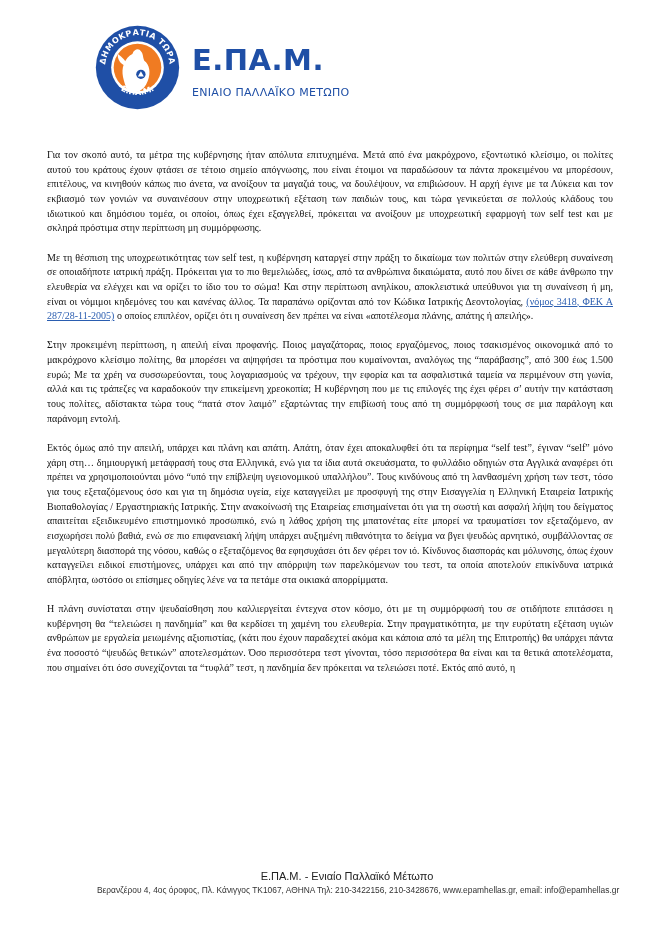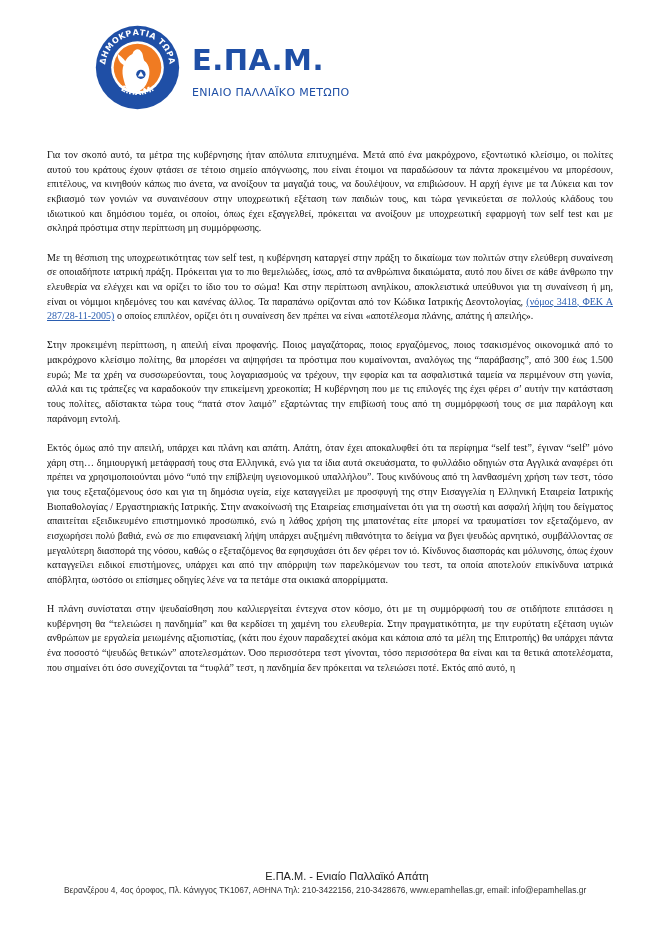--- a/index.html
+++ b/index.html
@@ -7,21 +7,21 @@
   .header { position: absolute; left: 0; top: 0; width: 655px; height: 130px; }
   .logo { position: absolute; left: 95px; top: 25px; width: 85px; height: 85px; }
   .brand { position: absolute; left: 192px; top: 44px; }
   .brand-title { font-family: "DejaVu Sans", sans-serif; font-weight: bold; font-size: 29px; color: #1f4fa6; letter-spacing: 0.5px; line-height: 32px; }
   .brand-sub { font-family: "DejaVu Sans", sans-serif; font-size: 11px; color: #1f4fa6; margin-top: 10px; letter-spacing: 0.3px; }
   .content { position: absolute; left: 47px; top: 148px; width: 566px; font-family: "Liberation Serif", serif; font-size: 10px; line-height: 14.65px; color: #111; }
   .content p { margin: 0 0 14.6px 0; text-align: justify; }
   .link { color: #2a5db0; text-decoration: underline; }
   .footer { position: absolute; left: 64px; top: 870px; width: 566px; font-family: "Liberation Sans", sans-serif; color: #222; }
   .footer-org { text-align: center; font-size: 11px; line-height: 13px; }
-  .footer-addr { font-size: 8.4px; line-height: 11px; color: #333; margin-top: 2px; }
+  .footer-addr { font-size: 8.4px; line-height: 11px; color: #333; margin-top: 2px; margin-left: 33px; }
 </style>
 </head>
 <body>
 
 <div class="header">
   <svg class="logo" viewBox="0 0 100 100">
     <circle cx="50" cy="50" r="49" fill="#1f4fa6"></circle>
     <circle cx="50" cy="50" r="31" fill="#ffffff"></circle>
     <circle cx="50" cy="50" r="28" fill="#f07b22"></circle>
     <path d="M38 78 C34 66 30 56 34 46 C36 40 40 36 44 34 C46 28 52 27 54 31 C57 34 56 38 58 42 C64 46 66 56 62 66 C60 72 56 76 52 78 Z" fill="#ffffff"></path>
@@ -47,15 +47,15 @@
 
 <div class="content">
   <p>Για τον σκοπό αυτό, τα μέτρα της κυβέρνησης ήταν απόλυτα επιτυχημένα. Μετά από ένα μακρόχρονο, εξοντωτικό κλείσιμο, οι πολίτες αυτού του κράτους έχουν φτάσει σε τέτοιο σημείο απόγνωσης, που είναι έτοιμοι να παραδώσουν τα πάντα προκειμένου να μπορέσουν, επιτέλους, να κινηθούν κάπως πιο άνετα, να ανοίξουν τα μαγαζιά τους, να δουλέψουν, να επιβιώσουν. Η αρχή έγινε με τα Λύκεια και τον εκβιασμό των γονιών να συναινέσουν στην υποχρεωτική εξέταση των παιδιών τους, και τώρα γενικεύεται σε πολλούς κλάδους του ιδιωτικού και δημόσιου τομέα, οι οποίοι, όπως έχει εξαγγελθεί, πρόκειται να ανοίξουν με υποχρεωτική εφαρμογή των self test και με σκληρά πρόστιμα στην περίπτωση μη συμμόρφωσης.</p>
   <p><span>Με τη θέσπιση της υποχρεωτικότητας των self test, η κυβέρνηση καταργεί στην πράξη το δικαίωμα των πολιτών στην ελεύθερη συναίνεση σε οποιαδήποτε ιατρική πράξη. Πρόκειται για το πιο θεμελιώδες, ίσως, από τα ανθρώπινα δικαιώματα, αυτό που δίνει σε κάθε άνθρωπο την ελευθερία να ελέγχει και να ορίζει το ίδιο του το σώμα! Και στην περίπτωση ανηλίκου, αποκλειστικά υπεύθυνοι για τη συναίνεση ή μη, είναι οι νόμιμοι κηδεμόνες του και κανένας άλλος. Τα παραπάνω ορίζονται από τον Κώδικα Ιατρικής Δεοντολογίας, </span><a class="link">(νόμος 3418, ΦΕΚ Α 287/28-11-2005)</a><span> ο οποίος επιπλέον, ορίζει ότι η συναίνεση δεν πρέπει να είναι «αποτέλεσμα πλάνης, απάτης ή απειλής».</span></p>
   <p>Στην προκειμένη περίπτωση, η απειλή είναι προφανής. Ποιος μαγαζάτορας, ποιος εργαζόμενος, ποιος τσακισμένος οικονομικά από το μακρόχρονο κλείσιμο πολίτης, θα μπορέσει να αψηφήσει τα πρόστιμα που κυμαίνονται, αναλόγως της “παράβασης”, από 300 έως 1.500 ευρώ; Με τα χρέη να συσσωρεύονται, τους λογαριασμούς να τρέχουν, την εφορία και τα ασφαλιστικά ταμεία να περιμένουν στη γωνία, αλλά και τις τράπεζες να καραδοκούν την επικείμενη χρεοκοπία; Η κυβέρνηση που με τις επιλογές της έχει φέρει σ’ αυτήν την κατάσταση τους πολίτες, αδίστακτα τώρα τους “πατά στον λαιμό” εξαρτώντας την επιβίωσή τους από τη συμμόρφωσή τους σε μια παράλογη και παράνομη εντολή.</p>
   <p>Εκτός όμως από την απειλή, υπάρχει και πλάνη και απάτη. Απάτη, όταν έχει αποκαλυφθεί ότι τα περίφημα “self test”, έγιναν “self” μόνο χάρη στη… δημιουργική μετάφρασή τους στα Ελληνικά, ενώ για τα ίδια αυτά σκευάσματα, το φυλλάδιο οδηγιών στα Αγγλικά αναφέρει ότι πρέπει να χρησιμοποιούνται μόνο “υπό την επίβλεψη υγειονομικού υπαλλήλου”. Τους κινδύνους από τη λανθασμένη χρήση των τεστ, τόσο για τους εξεταζόμενους όσο και για τη δημόσια υγεία, είχε καταγγείλει με προσφυγή της στην Εισαγγελία η Ελληνική Εταιρεία Ιατρικής Βιοπαθολογίας / Εργαστηριακής Ιατρικής. Στην ανακοίνωσή της Εταιρείας επισημαίνεται ότι για τη σωστή και ασφαλή λήψη του δείγματος απαιτείται εξειδικευμένο επιστημονικό προσωπικό, ενώ η λάθος χρήση της μπατονέτας είτε μπορεί να τραυματίσει τον εξεταζόμενο, αν εισχωρήσει πολύ βαθιά, ενώ σε πιο επιφανειακή λήψη υπάρχει αυξημένη πιθανότητα το δείγμα να βγει ψευδώς αρνητικό, συμβάλλοντας σε μεγαλύτερη διασπορά της νόσου, καθώς ο εξεταζόμενος θα εφησυχάσει ότι δεν φέρει τον ιό. Κίνδυνος διασποράς και μόλυνσης, όπως έχουν καταγγείλει ειδικοί επιστήμονες, υπάρχει και από την απόρριψη των παρελκόμενων του τεστ, τα οποία αποτελούν επικίνδυνα ιατρικά απόβλητα, ωστόσο οι επίσημες οδηγίες λένε να τα πετάμε στα οικιακά απορρίμματα.</p>
   <p>Η πλάνη συνίσταται στην ψευδαίσθηση που καλλιεργείται έντεχνα στον κόσμο, ότι με τη συμμόρφωσή του σε οτιδήποτε επιτάσσει η κυβέρνηση θα “τελειώσει η πανδημία” και θα κερδίσει τη χαμένη του ελευθερία. Στην πραγματικότητα, με την ευρύτατη εξέταση υγιών ανθρώπων με εργαλεία μειωμένης αξιοπιστίας, (κάτι που έχουν παραδεχτεί ακόμα και κάποια από τα μέλη της Επιτροπής) θα υπάρχει πάντα ένα ποσοστό “ψευδώς θετικών” αποτελεσμάτων. Όσο περισσότερα τεστ γίνονται, τόσο περισσότερα θα είναι και τα θετικά αποτελέσματα, που σημαίνει ότι όσο συνεχίζονται τα “τυφλά” τεστ, η πανδημία δεν πρόκειται να τελειώσει ποτέ. Εκτός από αυτό, η</p>
 </div>
 
 <div class="footer">
-  <div class="footer-org">Ε.ΠΑ.Μ. - Ενιαίο Παλλαϊκό Απάτη</div>
+  <div class="footer-org">Ε.ΠΑ.Μ. - Ενιαίο Παλλαϊκό Μέτωπο</div>
   <div class="footer-addr">Βερανζέρου 4, 4ος όροφος, Πλ. Κάνιγγος ΤΚ1067, ΑΘΗΝΑ Τηλ: 210-3422156, 210-3428676, www.epamhellas.gr, email: info@epamhellas.gr</div>
 </div>
 
 </body></html>

